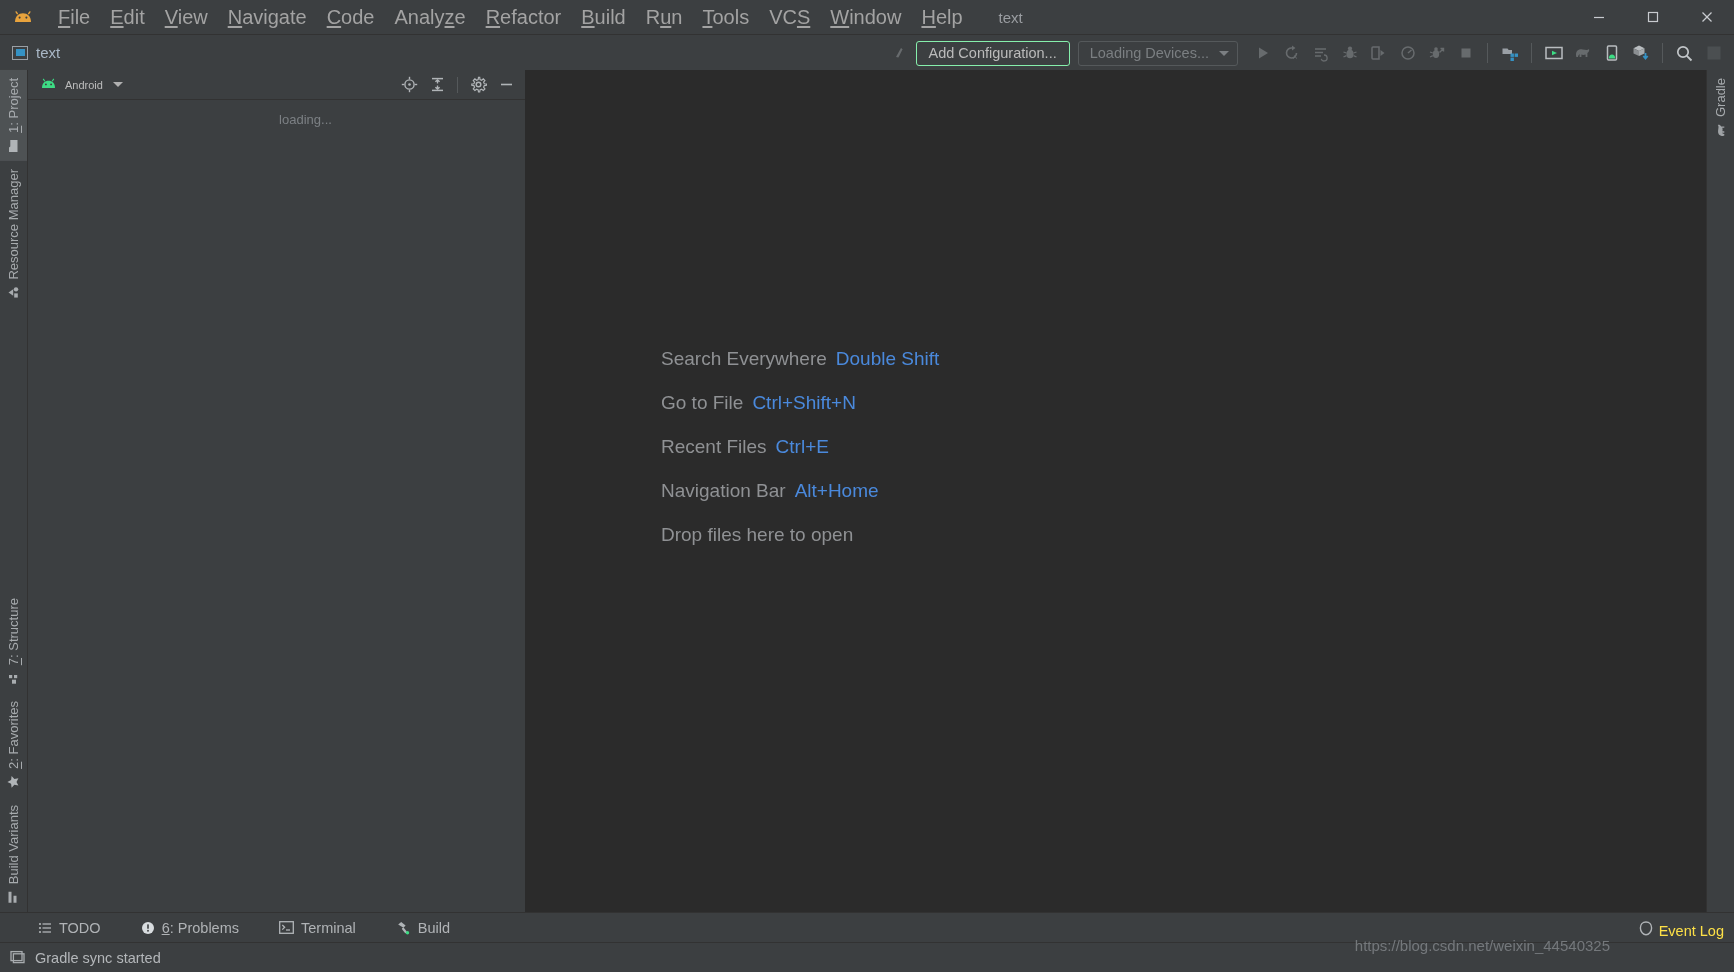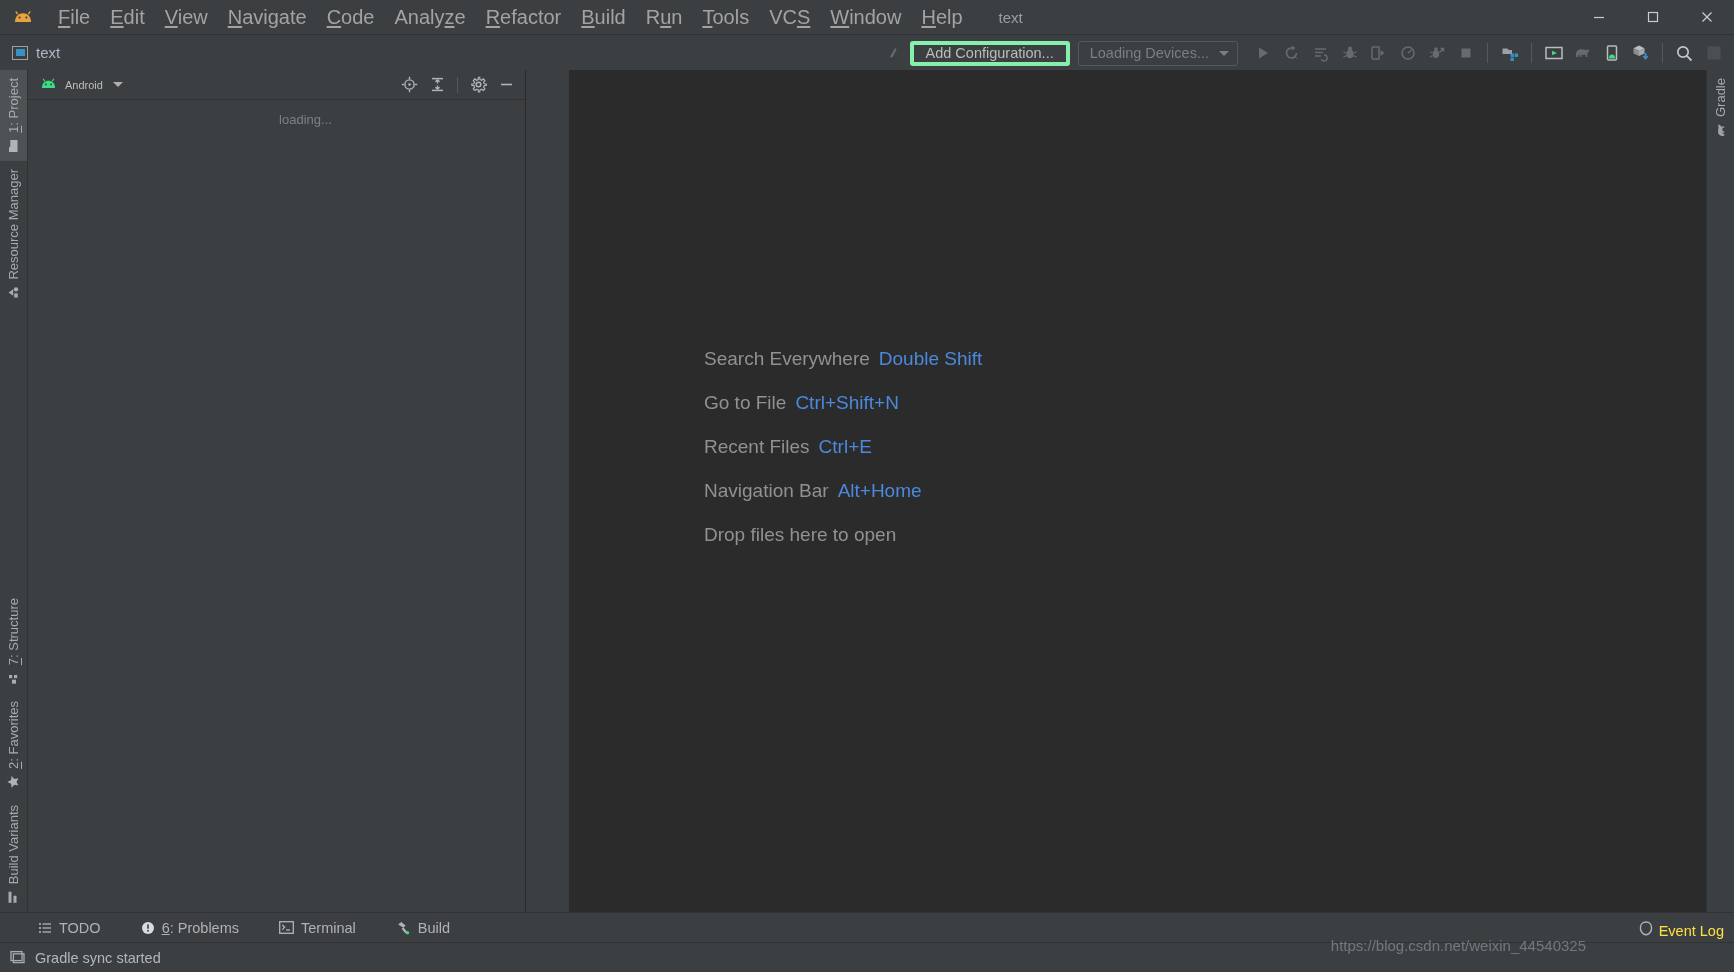--- a/index.html
+++ b/index.html
@@ -43,21 +43,21 @@
   .module-icon {
     width: 16px; height: 14px; border: 1.5px solid #9aa0a6; background: #3c3f41;
     display: flex; align-items: center; justify-content: center;
   }
   .module-icon i { display: block; width: 9px; height: 7px; background: #3592c4; }
 
   .tb-right { position: absolute; right: 6px; top: 0; height: 36px; display: flex; align-items: center; }
   .tb-gap { width: 10px; }
   .tb-sep { width: 1px; height: 20px; background: #55595b; margin: 0 7px; }
   .btn-run-cfg {
-    height: 25px; padding: 0 12px; border: 4px solid #86efac; border-radius: 3px;
+    height: 25px; padding: 0 12px; border: 1px solid #86efac; border-radius: 3px;
     color: #bbbbbb; font-size: 14.5px; display: flex; align-items: center; background: transparent;
     white-space: nowrap;
   }
   .btn-devices {
     height: 25px; padding: 0 8px 0 11px; border: 1px solid #55595b; border-radius: 3px;
     color: #7b7f82; font-size: 14.5px; display: flex; align-items: center; gap: 10px;
     background: transparent; white-space: nowrap; margin-left: 8px;
   }
   .tri-down { width: 0; height: 0; border-left: 5px solid transparent; border-right: 5px solid transparent; border-top: 5px solid #7b7f82; }
   .ticon { width: 29px; height: 30px; display: flex; align-items: center; justify-content: center; }
@@ -101,21 +101,21 @@
   .pp-caret { width: 0; height: 0; border-left: 5px solid transparent; border-right: 5px solid transparent; border-top: 5px solid #b0b0b0; margin-left: 2px; }
   .pp-tools { margin-left: auto; display: flex; align-items: center; gap: 2px; }
   .pp-btn { width: 26px; height: 26px; display: flex; align-items: center; justify-content: center; }
   .pp-divider { width: 1px; height: 16px; background: #55595b; margin: 0 5px; }
   .pp-body { flex: 1; padding: 12px 0 0 58px; }
   .loading-text { color: #7c8084; font-size: 13px; text-align: center; }
 
   
   .editor {
     flex: 1 1 auto; background: #2b2b2b; position: relative; display: flex;
-    align-items: flex-start; justify-content: flex-start; margin-left: 43px;
+    align-items: flex-start; justify-content: flex-start;
   }
   .tips { margin-top: 278px; margin-left: 135px; display: flex; flex-direction: column; gap: 22px; }
   .tip { display: flex; align-items: baseline; gap: 9px; white-space: nowrap; }
   .tip-label { color: #8f9194; font-size: 19px; }
   .tip-key { color: #4a89dc; font-size: 19px; }
 
   
   .tw-bar {
     height: 30px; flex: 0 0 30px; background: #3c3f41; border-top: 1px solid #323232;
     display: flex; align-items: center; padding-left: 38px; gap: 40px;
@@ -140,21 +140,21 @@
   .face .eye { width: 2px; height: 2px; border-radius: 50%; top: 4px; }
   .face .eye.l { left: 3.5px; } .face .eye.r { right: 3.5px; }
   .face .mouth { width: 7px; height: 2px; border-radius: 2px; bottom: 4px; left: 3px; }
 
   
   .eventlog-row { position: absolute; right: 10px; bottom: 32px; display: flex; align-items: center; gap: 6px; }
   .eventlog-row .el-label { color: #fde047; font-size: 14.5px; }
 
   
   .watermark {
-    position: absolute; right: 148px; bottom: 18px; color: #7e8286; font-size: 15px;
+    position: absolute; right: 124px; bottom: 18px; color: #7e8286; font-size: 15px;
     opacity: .85; pointer-events: none; white-space: nowrap;
   }
 </style>
 </head>
 <body>
 
 <div class="app">
 
   <div class="titlebar">
     <div class="android-logo">

